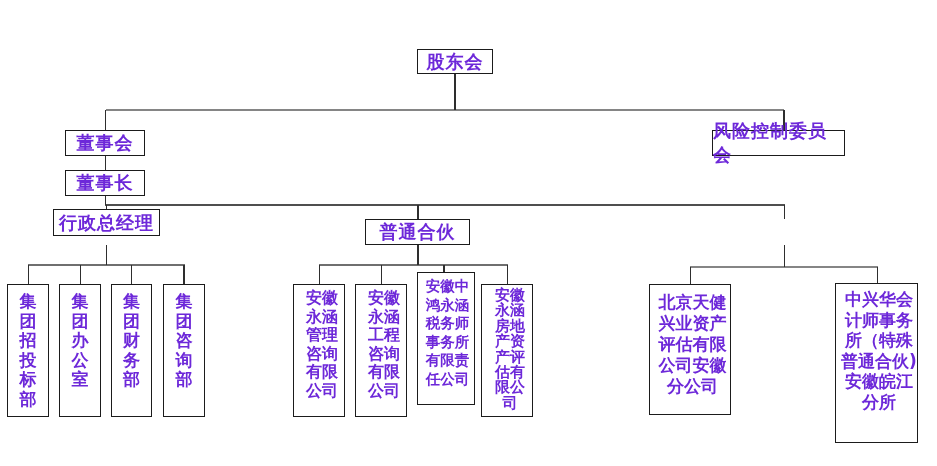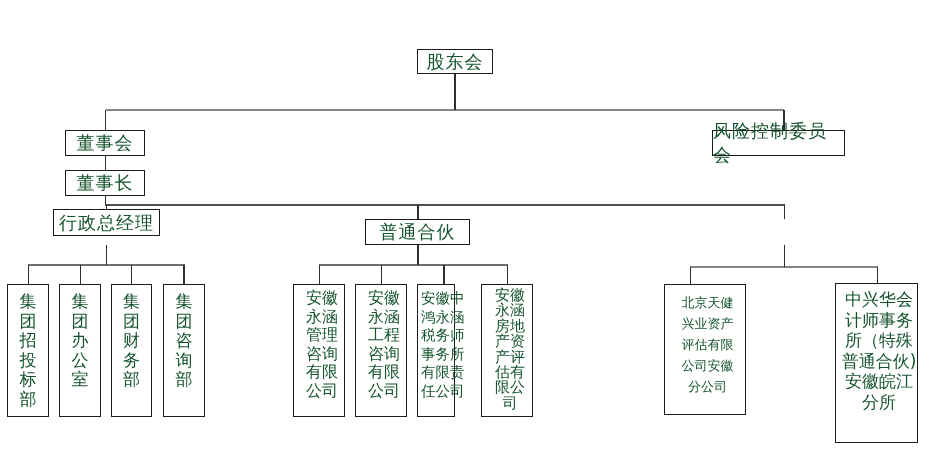--- a/index.html
+++ b/index.html
@@ -3,29 +3,29 @@
 <meta charset="utf-8">
 <style>
   html,body { margin:0; padding:0; background:#ffffff; }
   .canvas {
     position:relative; width:937px; height:466px; background:#ffffff;
     font-family:"DejaVu Sans","Liberation Sans",sans-serif;
     color:#151515; overflow:hidden;
   }
   .node {
     position:absolute; box-sizing:border-box; background:#ffffff;
-    border:1.5px solid #1b1b1b; color:#14532d;
+    border:1.5px solid #1b1b1b; color:#6d28d9;font-weight:bold;
   }
   .lvl { display:flex; align-items:center; justify-content:center; font-size:18px; letter-spacing:1px; }
   .tall { white-space:pre; text-align:center; }
   .dept { font-size:17px; line-height:19.5px; padding-top:7px; text-align:center; }
   .co   { font-size:16px;   line-height:18.5px; padding:4px 0 0 6px; }
   .co3  { font-size:14.5px; line-height:18.5px; padding:4px 0 0 3px; }
   .co4  { font-size:15px;   line-height:15.4px; padding:3px 0 0 6px; }
-  .bo5  { font-size:13px; line-height:21px;   padding:7px 0 0 5px;margin-left:15px; }
+  .bo5  { font-size:17px; line-height:21px;   padding:7px 0 0 5px; }
   .bo6  { font-size:17px; line-height:20.5px; padding:5px 0 0 5px; }
   .h { position:absolute; height:2px; background:#858585; }
   .h.dark { background:#4f4f4f; }
   .h.mid  { background:#6f6f6f; }
   .v { position:absolute; width:1.5px; background:#2e2e2e; }
 </style>
 </head>
 <body>
 
 <div class="canvas">
@@ -95,21 +95,21 @@
 管理
 咨询
 有限
 公司</div>
   <div class="node tall co" style="left:355px;top:284px;width:52px;height:133px">安徽
 永涵
 工程
 咨询
 有限
 公司</div>
-  <div class="node tall co3" style="left:417px;top:284px;width:38px;height:133px">安徽中
+  <div class="node tall co3" style="left:417px;top:272px;width:58px;height:133px">安徽中
 鸿永涵
 税务师
 事务所
 有限责
 任公司</div>
   <div class="node tall co4" style="left:481px;top:284px;width:52px;height:133px">安徽
 永涵
 房地
 产资
 产评

